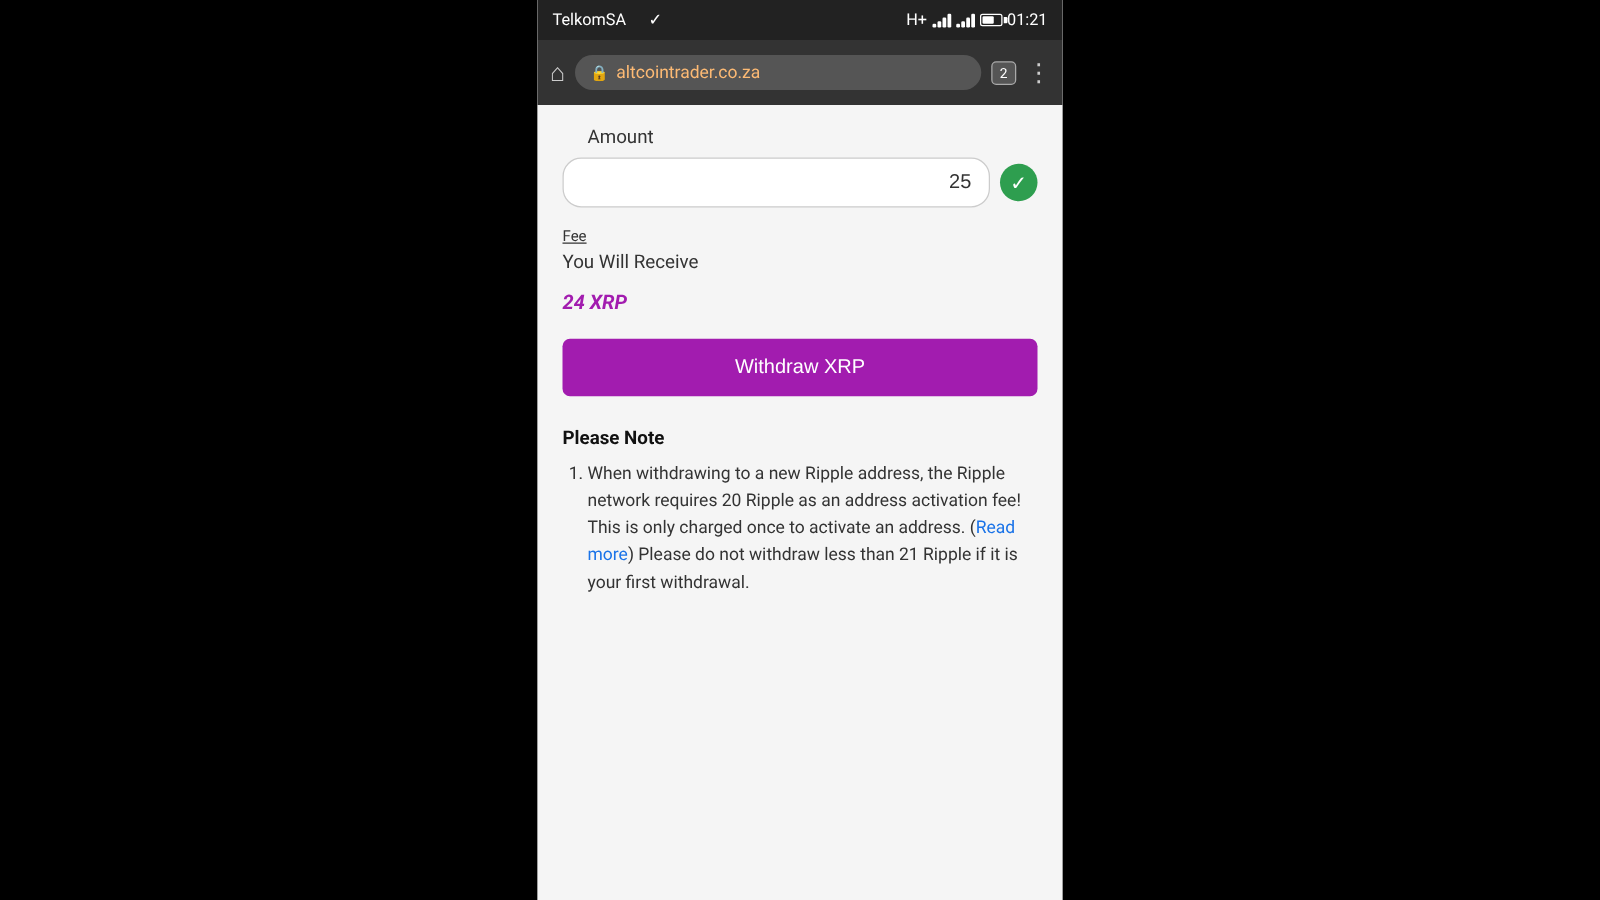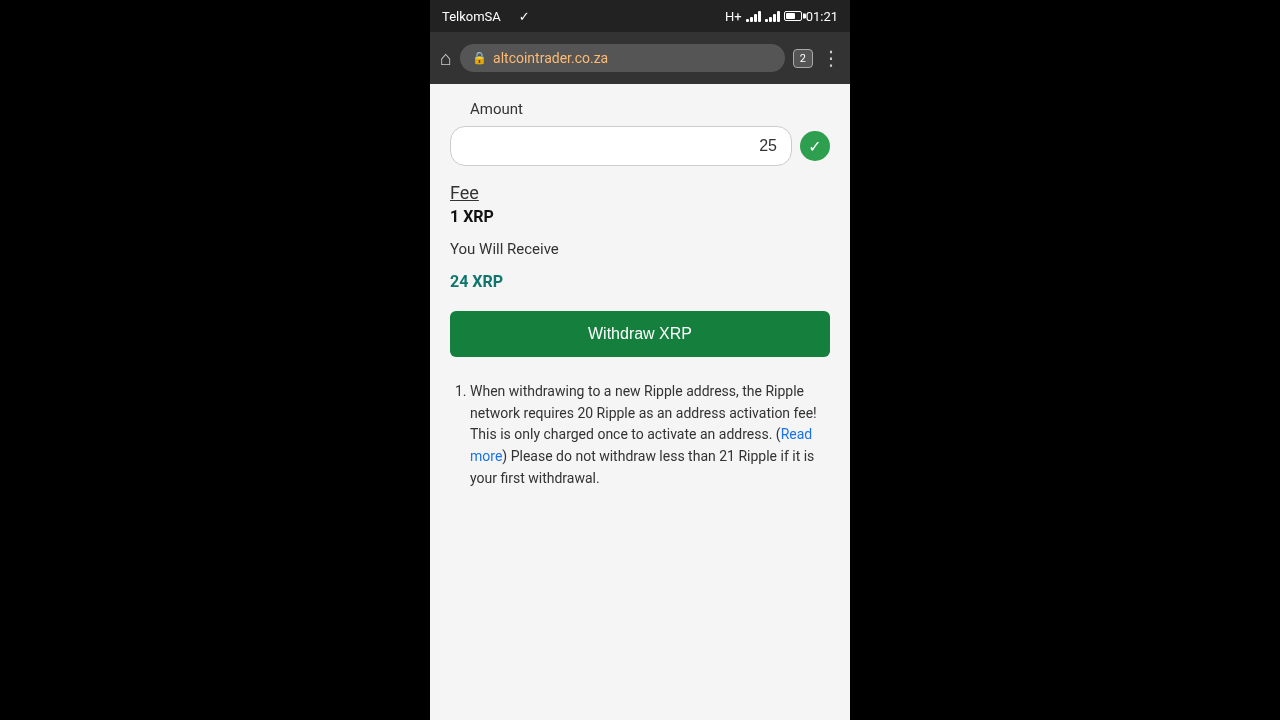--- a/index.html
+++ b/index.html
@@ -149,21 +149,21 @@
       border-radius: 50%;
       display: flex;
       align-items: center;
       justify-content: center;
       color: #fff;
       font-size: 16px;
       flex-shrink: 0;
     }
 
     .fee-label {
-      font-size: 18px;
+      font-size: 12px;
       color: #333;
       margin-bottom: 4px;
       text-decoration: underline;
     }
 
     .fee-value {
       font-size: 16px;
       font-weight: bold;
       color: #111;
       margin-bottom: 14px;
@@ -171,27 +171,28 @@
 
     .receive-label {
       font-size: 15px;
       color: #333;
       margin-bottom: 14px;
     }
 
     .receive-value {
       font-size: 16px;
       font-weight: bold;
-      color: #0f766e;
+      color: #a21caf;
       margin-bottom: 20px;
+      font-style: italic;
     }
 
     .withdraw-btn {
       width: 100%;
-      background: #15803d;
+      background: #a21caf;
       color: #fff;
       border: none;
       border-radius: 6px;
       padding: 14px;
       font-size: 16px;
       cursor: pointer;
       margin-bottom: 24px;
     }
 
     .please-note-title {
@@ -323,27 +324,27 @@
   <div class="page-content">
 
     <div class="section-label">Amount</div>
 
     <div class="amount-row">
       <input class="amount-input" type="text" value="25" style="">
       <div class="check-circle">✓</div>
     </div>
 
     <div class="fee-label">Fee</div>
-    <div class="fee-value">1 XRP</div>
 
     <div class="receive-label">You Will Receive</div>
     <div class="receive-value">24 XRP</div>
 
     <button class="withdraw-btn">Withdraw XRP</button>
 
+    <div class="please-note-title">Please Note</div>
 
     <ol class="note-list">
       <li class="note-item">
         <span>When withdrawing to a new Ripple address, the Ripple network requires 20 Ripple as an address activation fee! This is only charged once to activate an address. (</span><a class="read-more-link" href="#">Read more</a><span>) Please do not withdraw less than 21 Ripple if it is your first withdrawal.</span>
       </li>
     </ol>
 
   </div>
 </div>
 

